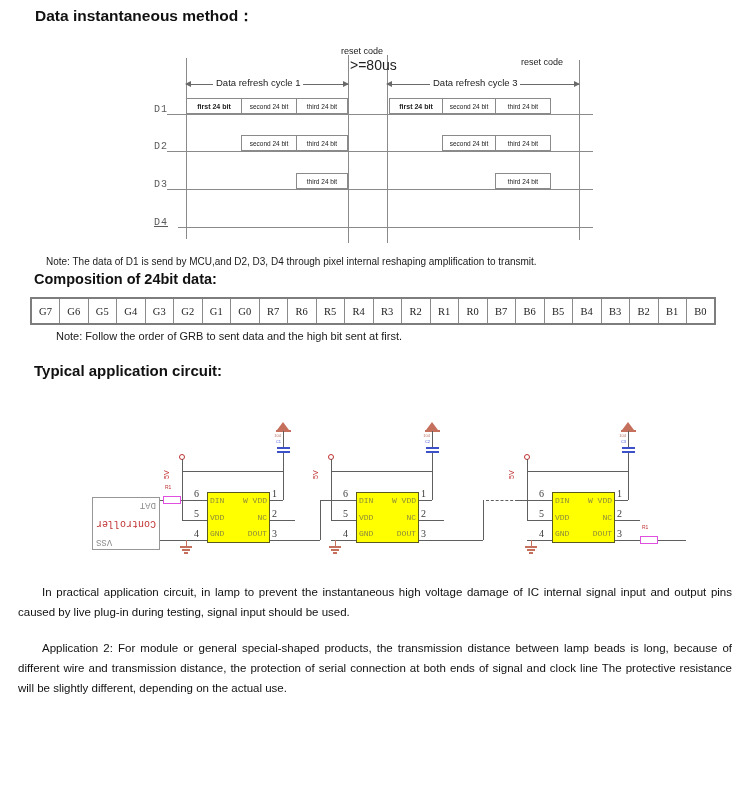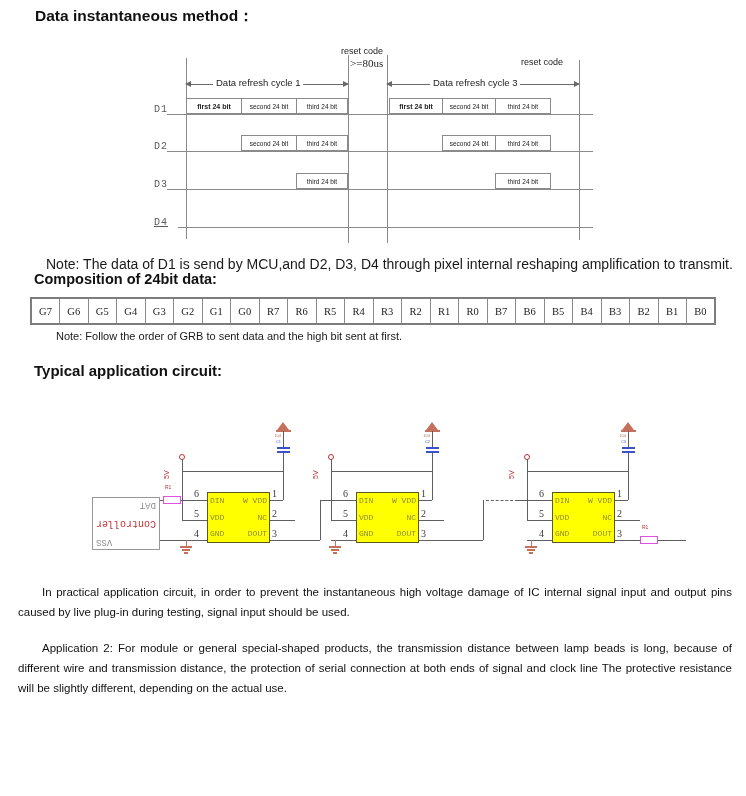--- a/index.html
+++ b/index.html
@@ -66,21 +66,21 @@
   <div class="dlab" style="left:146px;top:141px;">D2</div>
   <div class="dlab" style="left:146px;top:179px;">D3</div>
   <div class="dlab" style="left:146px;top:217px;text-decoration:underline;">D4</div>
 
   <div class="vl" style="left:186px;top:58px;height:181px;"></div>
   <div class="vl" style="left:348px;top:55px;height:188px;"></div>
   <div class="vl" style="left:387px;top:55px;height:188px;"></div>
   <div class="vl" style="left:579px;top:60px;height:180px;"></div>
 
   <div class="rlab" style="left:341px;top:46px;">reset code</div>
-  <div class="rlab" style="left:350px;top:57px;font-size:11px;font-family:Liberation Serif, serif;">&gt;=80us</div>
+  <div class="rlab" style="left:350px;top:57px;font-size:14px;">&gt;=80us</div>
   <div class="rlab" style="left:521px;top:57px;">reset code</div>
 
   <div class="spanline" style="left:186px;top:84px;width:162px;">
       <span class="ar-l"></span>
       <span class="ar-r"></span>
     </div>
   <div class="spanlab" style="left:213px;top:77px;">Data refresh cycle 1</div>
   <div class="spanline" style="left:387px;top:84px;width:192px;">
       <span class="ar-l"></span>
       <span class="ar-r"></span>
@@ -97,21 +97,21 @@
 
   <div class="tb" style="left:241px;top:135px;width:56px;">second 24 bit</div>
   <div class="tb" style="left:296px;top:135px;width:52px;">third 24 bit</div>
   <div class="tb" style="left:442px;top:135px;width:54px;">second 24 bit</div>
   <div class="tb" style="left:495px;top:135px;width:56px;">third 24 bit</div>
 
   <div class="tb" style="left:296px;top:173px;width:52px;">third 24 bit</div>
   <div class="tb" style="left:495px;top:173px;width:56px;">third 24 bit</div>
 </div>
 
-<div class="abs" style="left:46px;top:256px;font-size:14px;">Note: The data of D1 is send by MCU,and D2, D3, D4 through pixel internal reshaping amplification to transmit.</div>
+<div class="abs" style="left:46px;top:256px;font-size:10px;">Note: The data of D1 is send by MCU,and D2, D3, D4 through pixel internal reshaping amplification to transmit.</div>
 <h2 class="abs" style="left:34px;top:271px;font-size:14.5px;">Composition of 24bit data:</h2>
 
 <table class="bits" style="left:30px;top:297px;width:686px;">
   <tbody>
       <tr>
     <td>G7</td>
     <td>G6</td>
     <td>G5</td>
     <td>G4</td>
     <td>G3</td>
@@ -301,15 +301,15 @@
     <div class="gbar" style="left:17px;top:142px;width:4px;height:2px;"></div>
   </div>
 
   <div class="w" style="left:632px;top:130px;width:8px;"></div>
   <div class="reslab" style="left:642px;top:114px;">R1</div>
   <div class="res" style="left:640px;top:126px;"></div>
   <div class="w" style="left:658px;top:130px;width:28px;"></div>
 </div>
 
 <div class="notes">
-  <p>In practical application circuit, in order to prevent the instantaneous high voltage damage of IC internal signal input and output pins caused by live plug-in during testing, signal input should be used.</p>
+  <p>In practical application circuit, in lamp to prevent the instantaneous high voltage damage of IC internal signal input and output pins caused by live plug-in during testing, signal input should be used.</p>
   <p>Application 2: For module or general special-shaped products, the transmission distance between lamp beads is long, because of different wire and transmission distance, the protection of serial connection at both ends of signal and clock line The protective resistance will be slightly different, depending on the actual use.</p>
 </div>
 
 </body></html>

